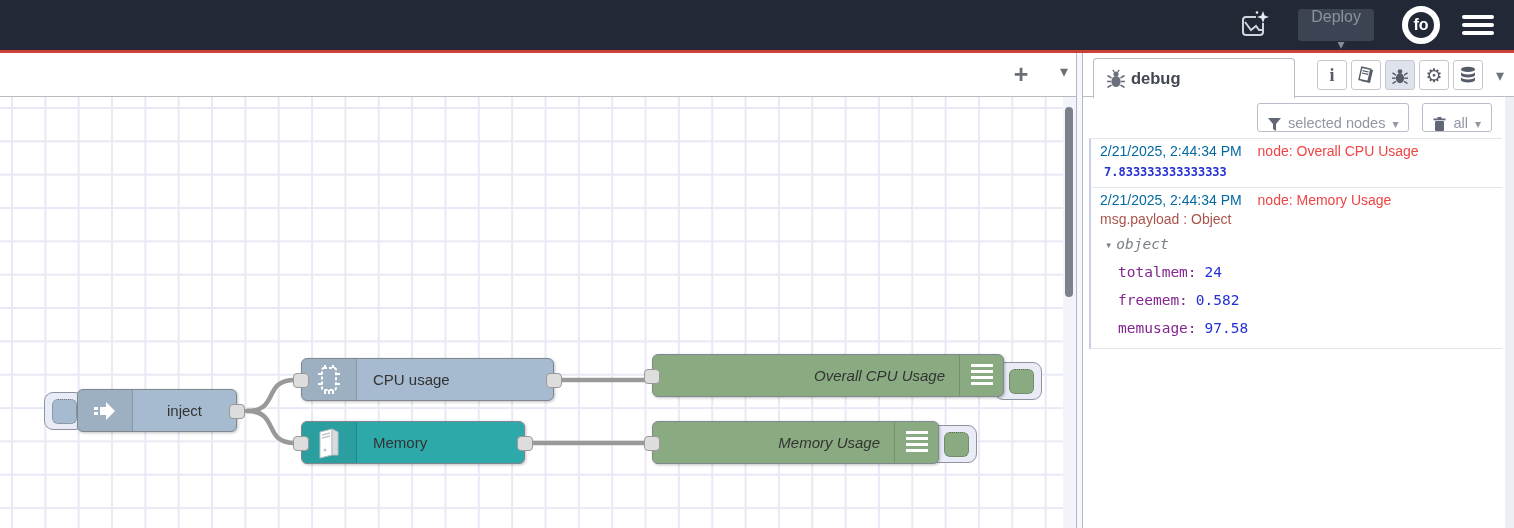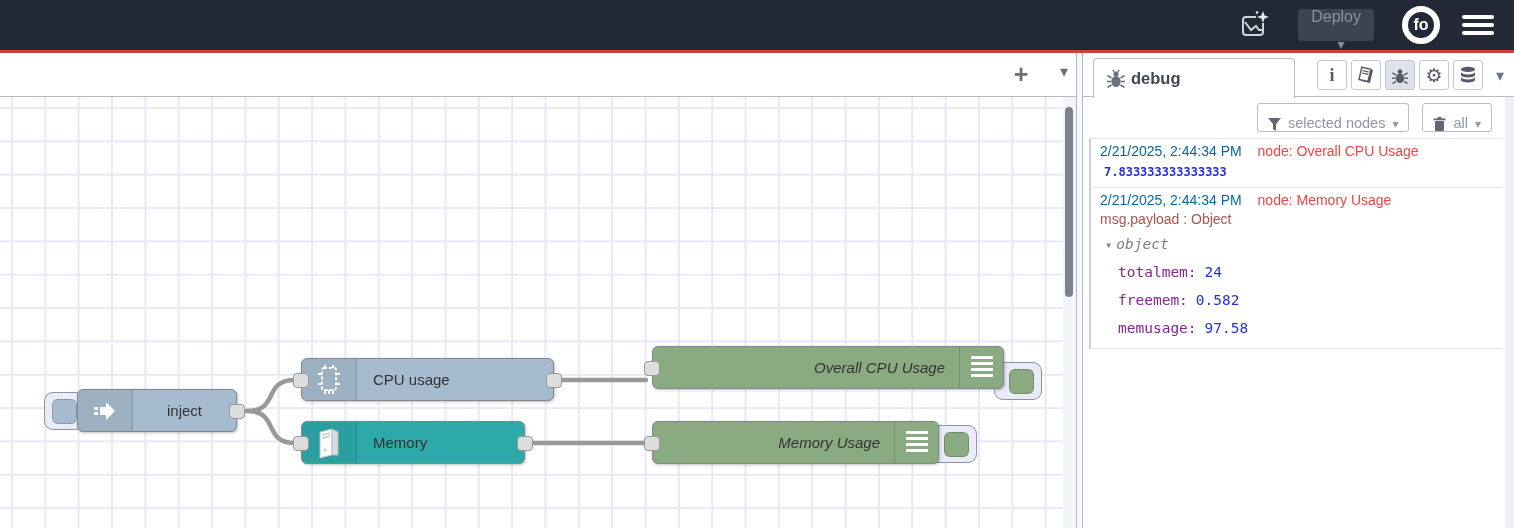--- a/index.html
+++ b/index.html
@@ -199,21 +199,21 @@
         </svg>
       </div>
       <div class="nlabel" style="padding-left:16px;">Memory</div>
       <div class="port port-in"></div>
       <div class="port port-out"></div>
     </div>
 
     <div class="side-button" style="left:994px; top:265px; width:48px;">
       <div class="inner" style="right:7px; background:#8aab81;"></div>
     </div>
-    <div class="fnode" style="left:652px; top:249px; width:352px; background:#8aab81;">
+    <div class="fnode" style="left:652px; top:257px; width:352px; background:#8aab81;">
       <div class="nlabel" style="flex:1; text-align:right; font-style:italic; padding-right:14px;">Overall CPU Usage</div>
       <div class="icon-box icon-right">
         <svg width="24" height="28" viewBox="0 0 24 28">
           <rect x="1" y="2" width="22" height="3" fill="#fff"></rect>
           <rect x="1" y="8" width="22" height="3" fill="#fff"></rect>
           <rect x="1" y="14" width="22" height="3" fill="#fff"></rect>
           <rect x="1" y="20" width="22" height="3" fill="#fff"></rect>
         </svg>
       </div>
       <div class="port port-in"></div>

